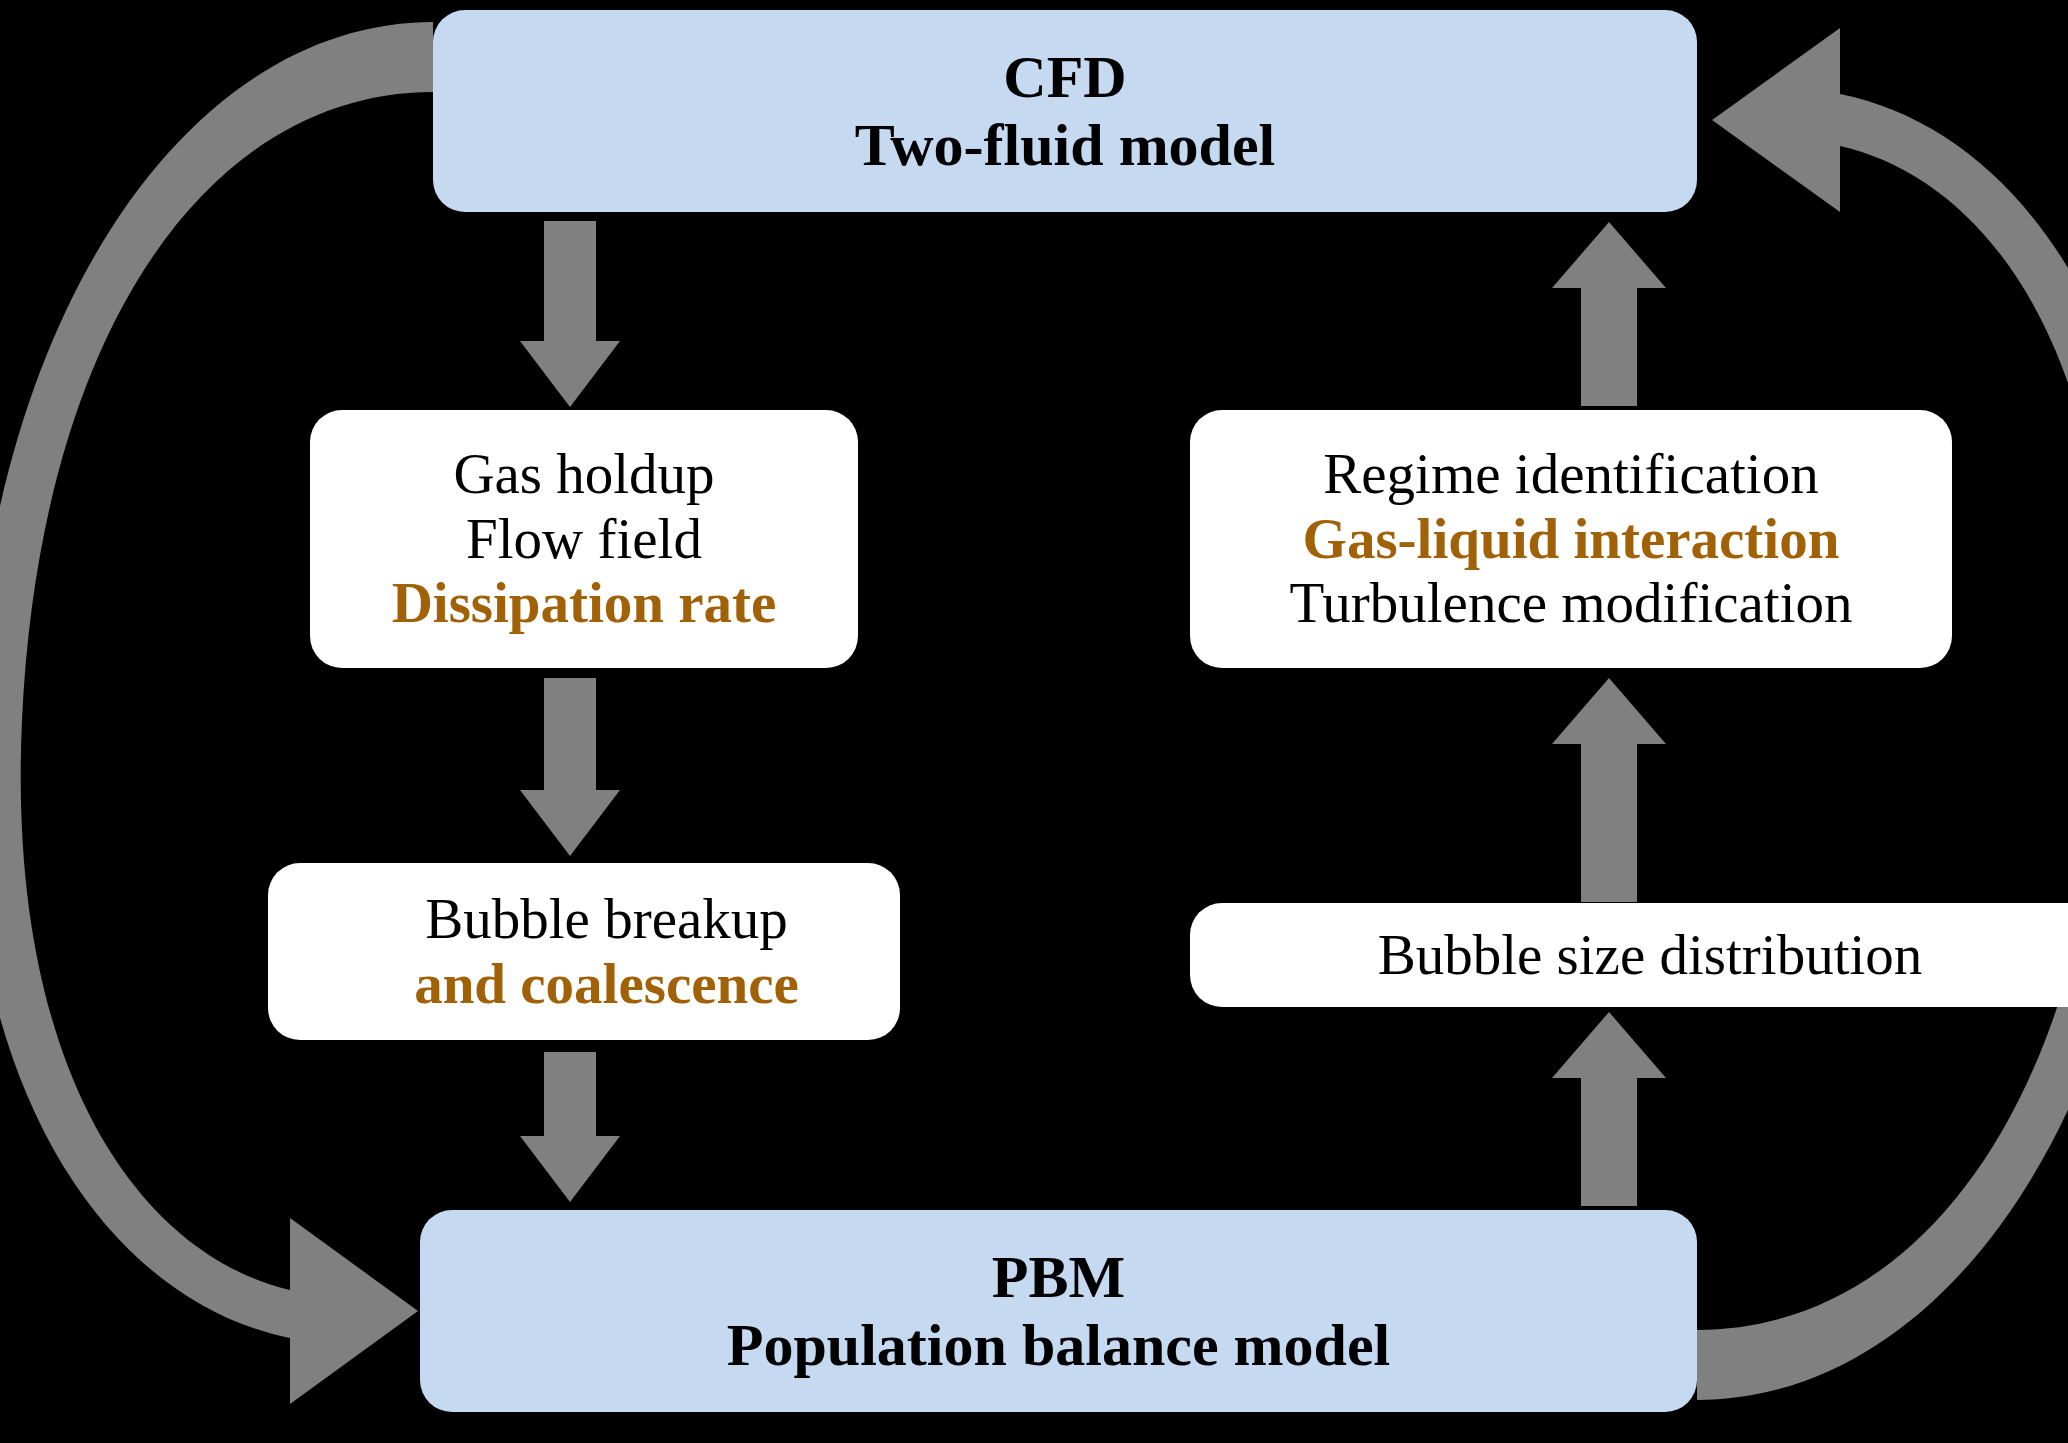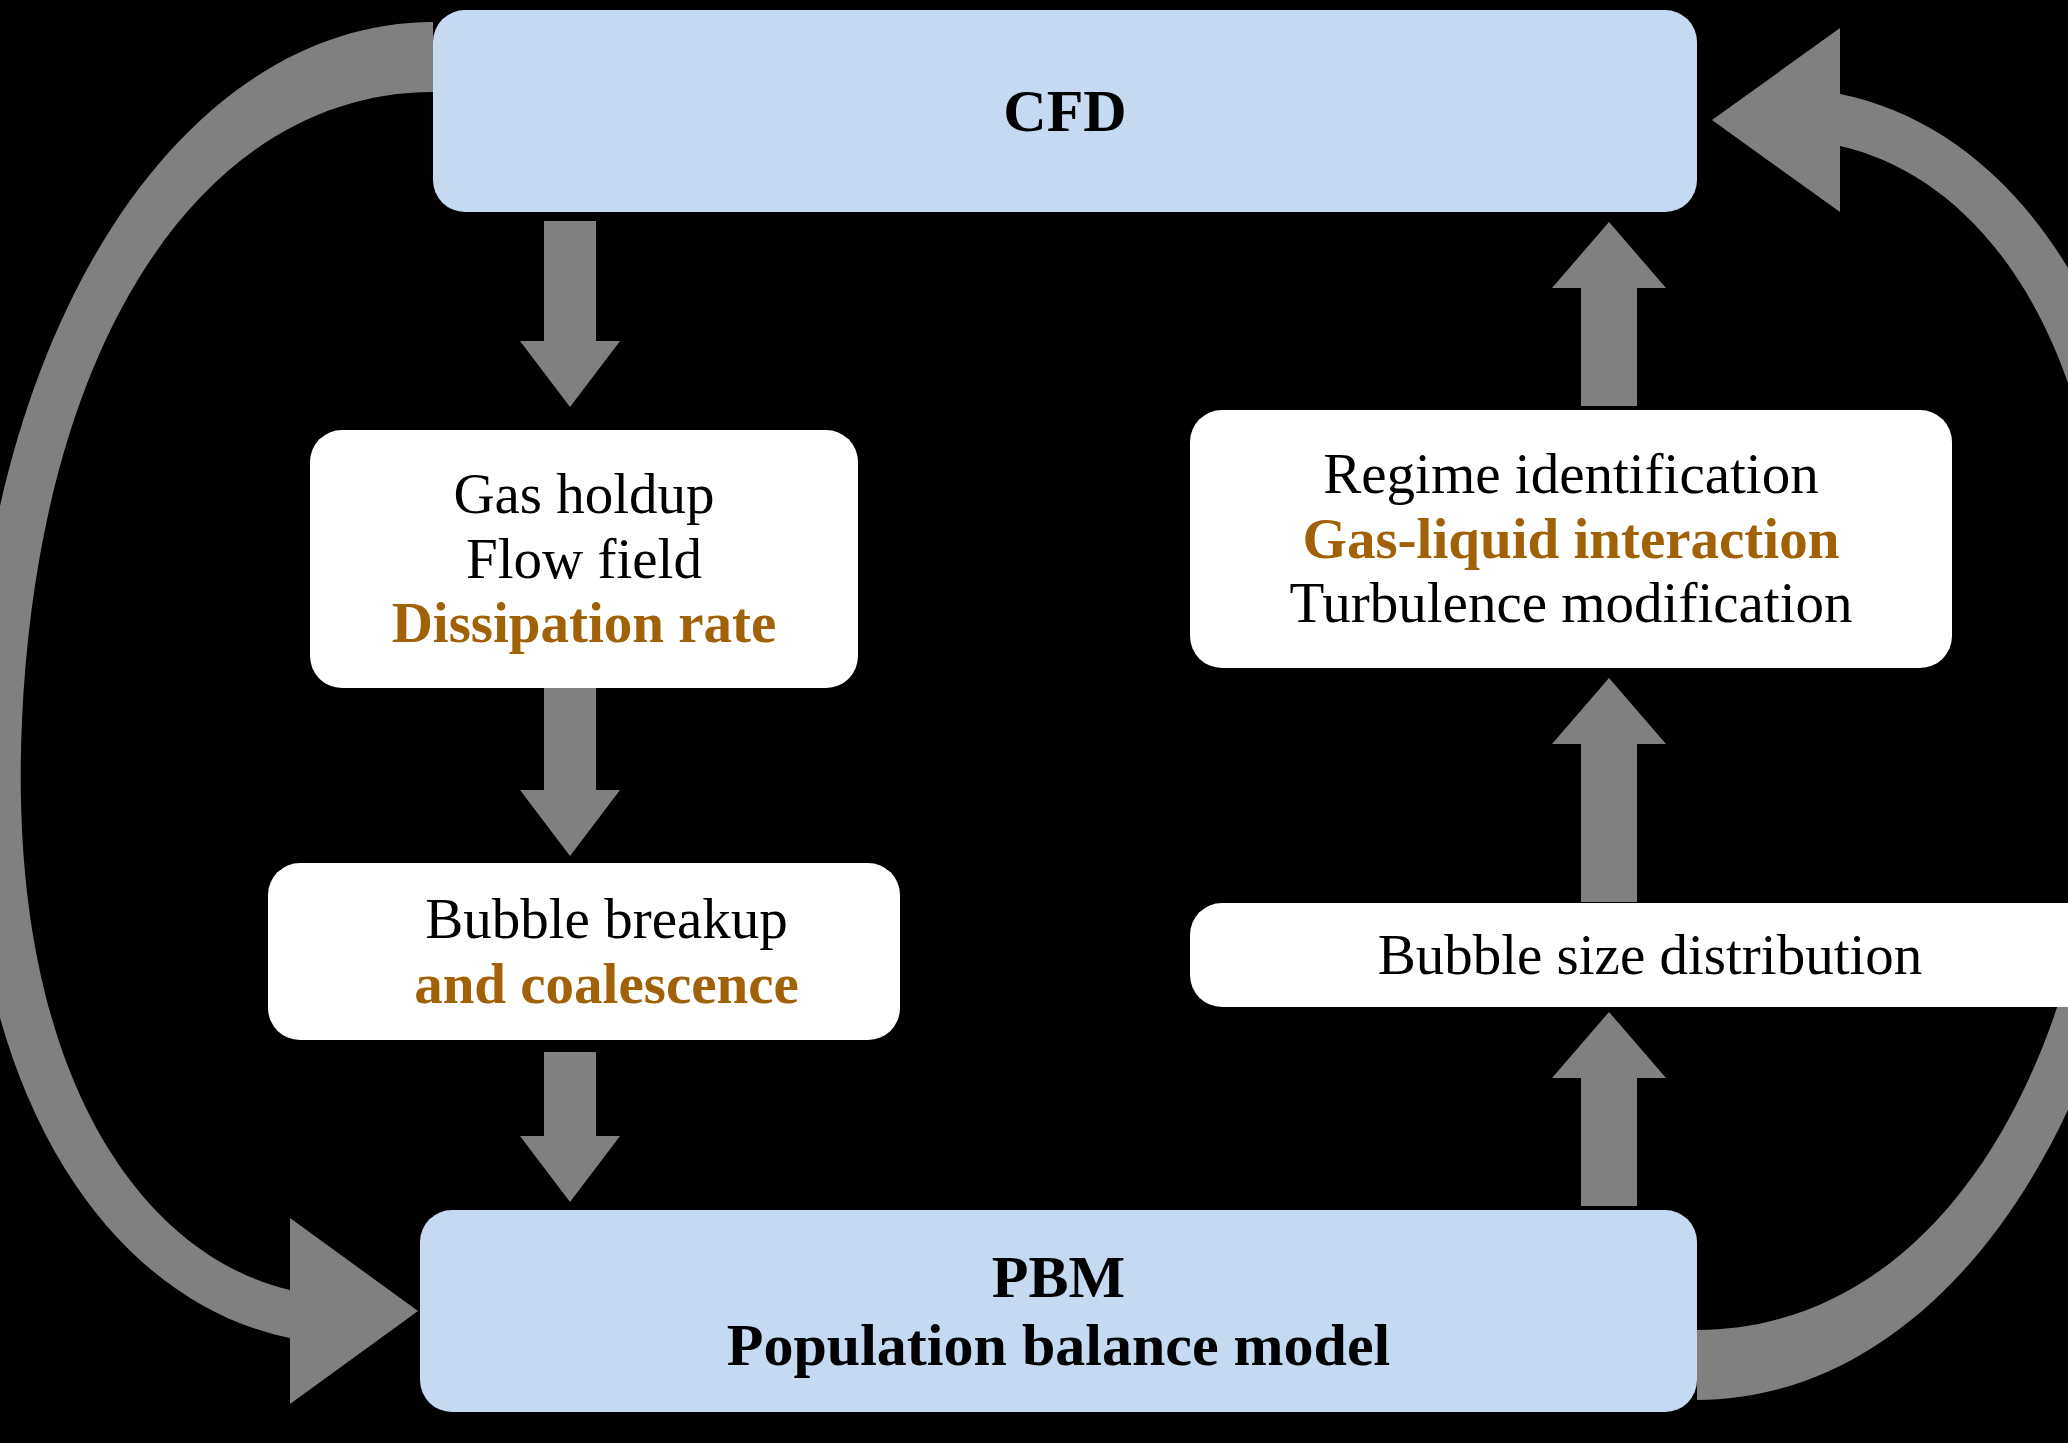--- a/index.html
+++ b/index.html
@@ -44,21 +44,21 @@
   #node-cfd {
     left: 433px; top: 10px; width: 1264px; height: 202px;
     font-size: 60px; font-weight: bold;
   }
   #node-pbm {
     left: 420px; top: 1210px; width: 1277px; height: 202px;
     font-size: 60px; font-weight: bold;
   }
   
   #node-cfd-outputs {
-    left: 310px; top: 430px; width: 548px; height: 258px;
+    left: 310px; top: 410px; width: 548px; height: 258px;
     font-size: 57px;
   }
   #node-regime {
     left: 1190px; top: 410px; width: 762px; height: 258px;
     font-size: 57px;
   }
   #node-breakup {
     left: 268px; top: 863px; width: 632px; height: 177px;
     font-size: 57px;
     padding-left: 45px;
@@ -148,20 +148,21 @@
   </div>
 
   <div class="arrow" style="left:1552px; top:1012px;">
     <svg width="114" height="194" viewBox="0 0 114 194" xmlns="http://www.w3.org/2000/svg">
       <polygon points="57,0 114,66 85,66 85,194 29,194 29,66 0,66" fill="#808080"></polygon>
     </svg>
   </div>
 
   <div class="node blue" id="node-cfd">
     <span class="line bold">CFD</span>
+    <span class="line bold">Two-fluid model</span>
   </div>
 
   <div class="node white" id="node-cfd-outputs">
     <span class="line">Gas holdup</span>
     <span class="line">Flow field</span>
     <span class="line red">Dissipation rate</span>
   </div>
 
   <div class="node white" id="node-regime">
     <span class="line">Regime identification</span>

